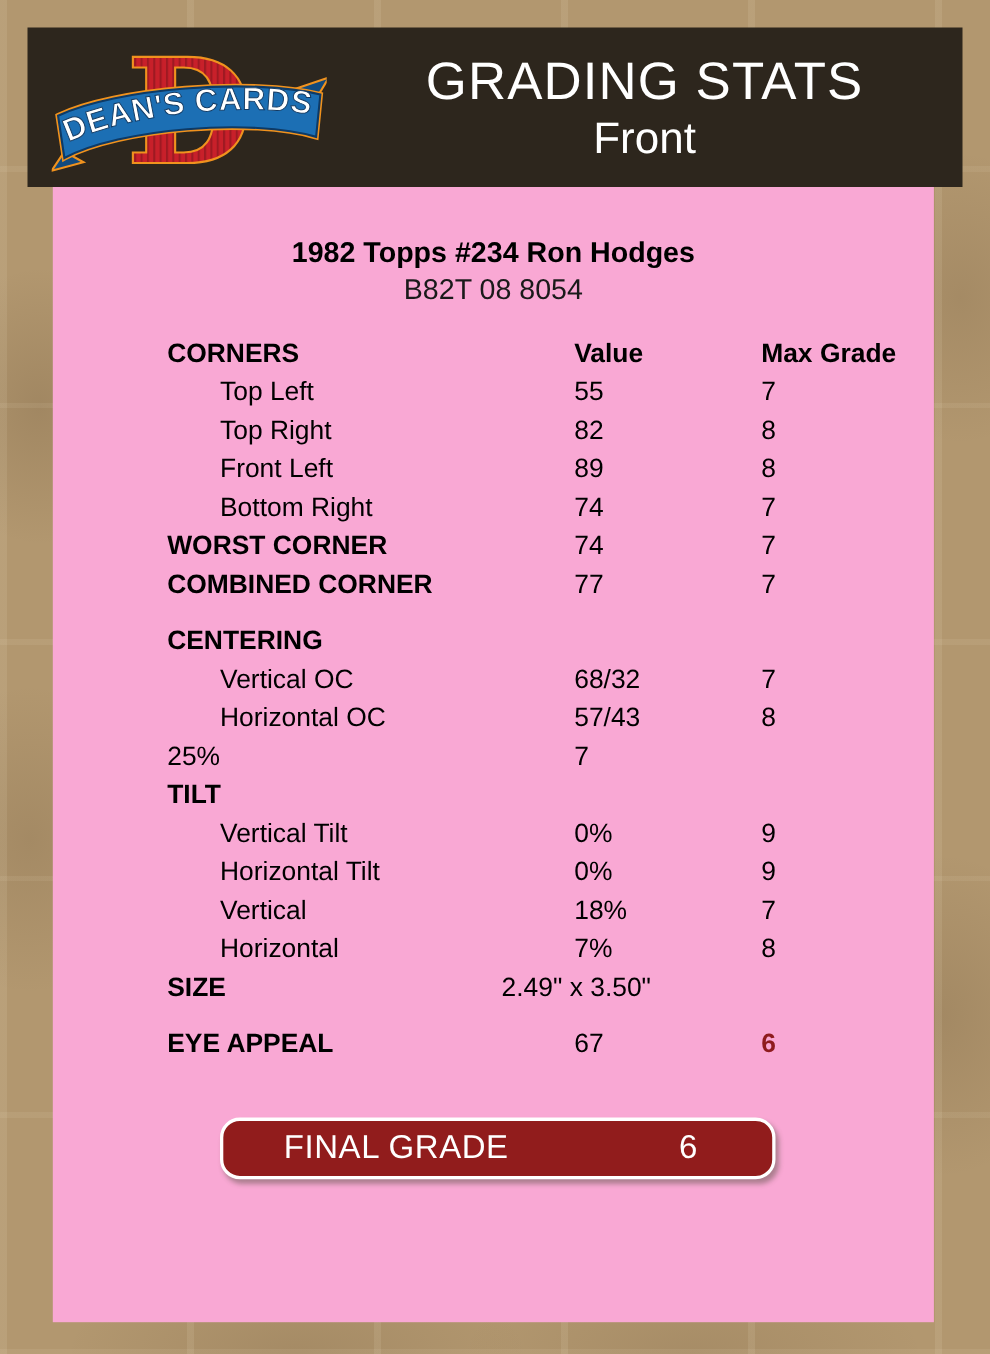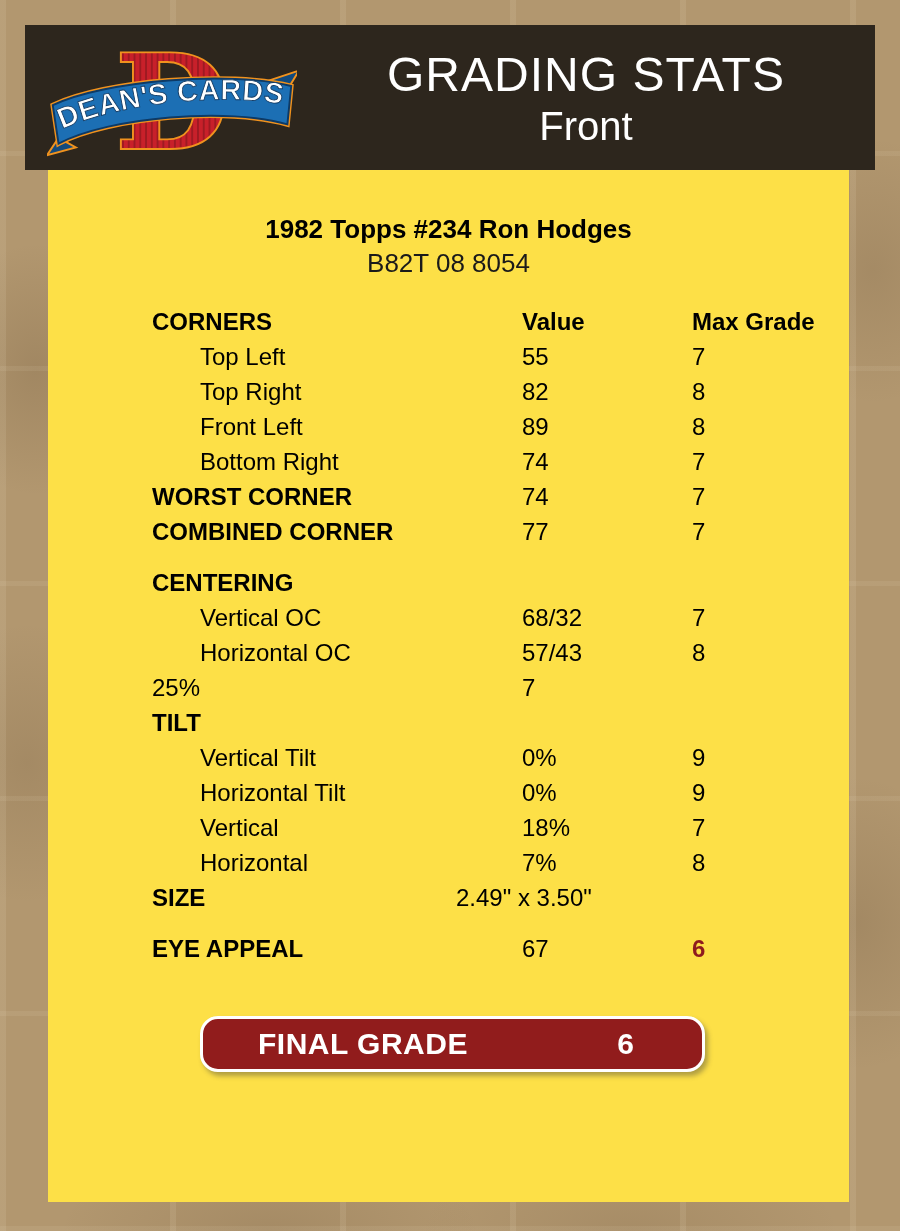--- a/index.html
+++ b/index.html
@@ -23,21 +23,21 @@
     background:#2d261d;display:flex;align-items:center;
   }
   .logo-box{width:250px;height:135px;margin-left:22px;flex:0 0 auto;position:relative;}
   .logo-box svg{display:block;width:250px;height:135px;}
   .header-titles{flex:1;text-align:center;color:#ffffff;padding-top:2px;}
   .header-title{font-size:48px;line-height:54px;letter-spacing:1px;}
   .header-subtitle{font-size:40px;line-height:48px;}
   
   .panel{
     position:absolute;left:48px;top:170px;width:801px;height:1032px;
-    background:#fde047;
+    background:#f9a8d4;
   }
   .card-title{margin-top:42px;text-align:center;font-size:26px;font-weight:bold;color:#000;line-height:34px;}
   .card-code{text-align:center;font-size:26px;color:#1a1a1a;line-height:34px;}
   
   .stats{margin-top:24px;margin-left:104px;margin-right:30px;}
   .stats-row{
     display:grid;grid-template-columns:370px 170px 170px;
     height:35px;line-height:35px;font-size:24px;color:#000;
   }
   .cell-label{text-align:left;white-space:nowrap;}
@@ -47,21 +47,21 @@
   .row-sub .cell-label{padding-left:48px;}
   .gap-before{margin-top:16px;}
   .cell-max.red{color:#8e1b1e;font-weight:bold;}
   .value-wide .cell-value{transform:translateX(-66px);}
   
   .final-grade{
     margin:50px 0 0 152px;width:505px;height:56px;
     background:#911c1c;border:3px solid #ffffff;border-radius:18px;
     box-shadow:3px 4px 5px rgba(80,75,60,0.45);
     display:flex;align-items:center;justify-content:space-between;
-    color:#ffffff;font-size:30px;font-weight:bold;box-sizing:border-box;
+    color:#ffffff;font-size:30px;font-weight:normal;box-sizing:border-box;
     cursor:default;
   }
   .final-grade .fg-label{margin-left:55px;letter-spacing:0.5px;}
   .final-grade .fg-value{margin-right:68px;}
 </style>
 </head>
 <body>
 
 <div class="header">
   <div class="logo-box">

